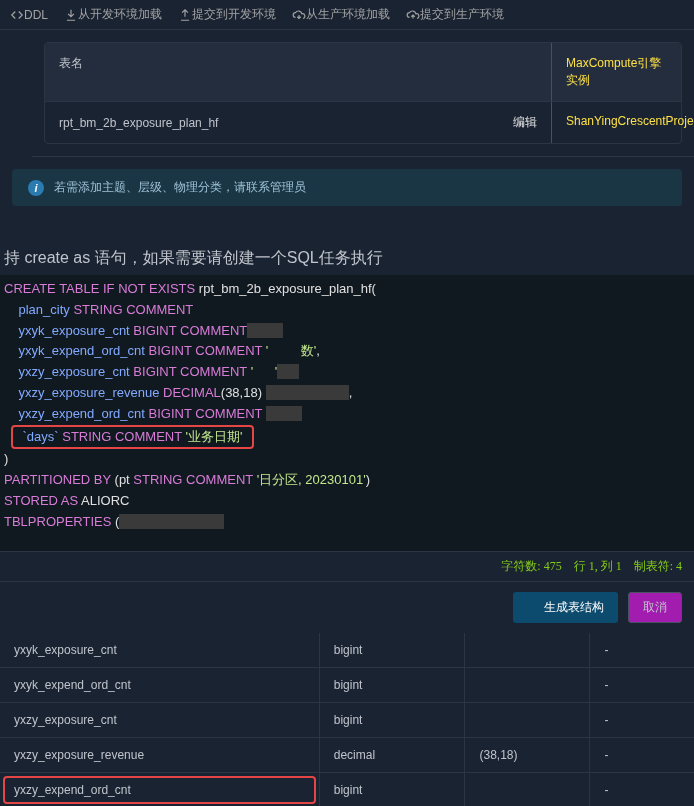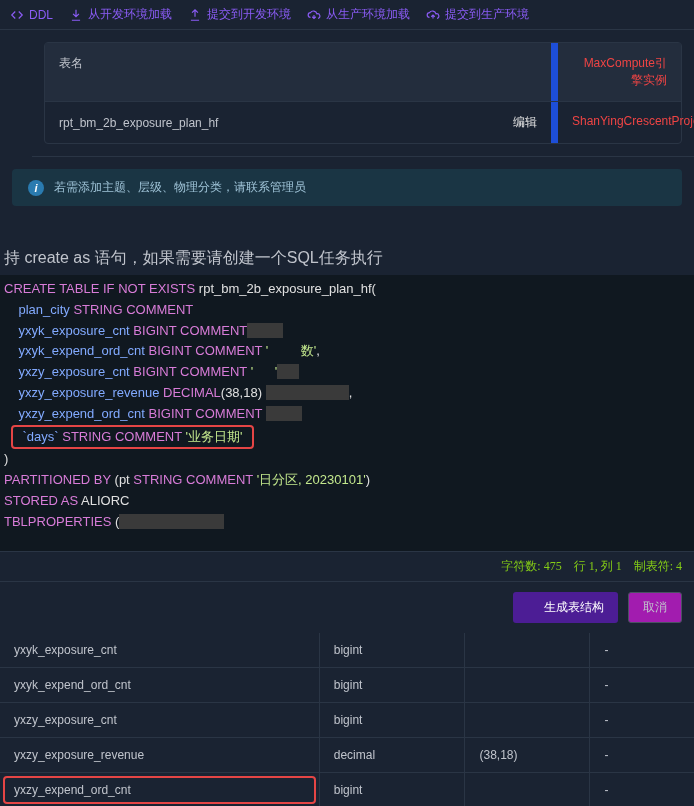--- a/index.html
+++ b/index.html
@@ -14,22 +14,21 @@
     }
     .toolbar {
       display: flex;
       gap: 16px;
       padding: 6px 10px;
       border-bottom: 1px solid #2a3545;
     }
     .toolbar-item {
       display: flex;
       align-items: center;
-      gap: 5px;
-      color: #8b5cf6;
+      color: #a3a3a3;
       cursor: pointer;
       font-size: 12px;
     }
     .toolbar-item svg { width: 14px; height: 14px; }
     
     .table-section {
       padding: 12px;
       border-bottom: 1px solid #2a3545;
       margin-left: 32px;
     }
@@ -43,21 +42,21 @@
       border-bottom: 1px solid #2a3545;
     }
     .table-row {
       display: flex;
     }
     .th, .td {
       padding: 12px 14px;
       font-size: 12px;
     }
     .col1 { flex: 1; }
-    .col2 { width: 130px; border-left: 7px solid #1d4ed8; text-align: right; color: #ef4444; }
+    .col2 { width: 130px; border-left: 1px solid #1d4ed8; text-align: left; color: #fde047; }
     .edit-link { color: #e5e5e5; cursor: pointer; }
     
     .info-box {
       margin: 12px;
       padding: 10px 16px;
       background: #1a3544;
       border-radius: 4px;
       display: flex;
       align-items: center;
       gap: 10px;
@@ -121,21 +120,21 @@
       gap: 10px;
       border-top: 1px solid #2a3545;
     }
     .btn {
       padding: 6px 14px;
       border-radius: 3px;
       border: none;
       font-size: 12px;
       cursor: pointer;
     }
-    .btn-primary { background: #4c1d95; color: #fff; padding-left: 31px; }
+    .btn-primary { background: #0c4a6e; color: #fff; padding-left: 31px; }
     .btn-default { background: #a21caf; color: #c0c4cc; border: 1px solid #4a5262; }
     
     .schema-table {
       width: 100%;
       border-collapse: collapse;
     }
     .schema-table td {
       padding: 10px 14px;
       border-bottom: 1px solid #2a3545;
       border-right: 1px solid #2a3545;

